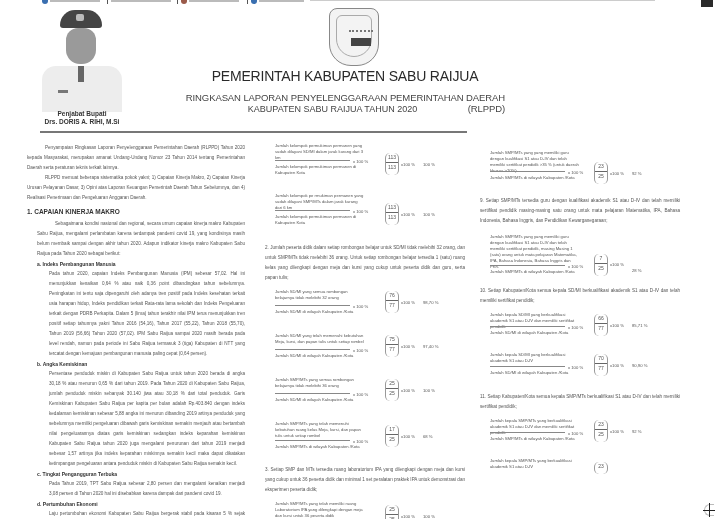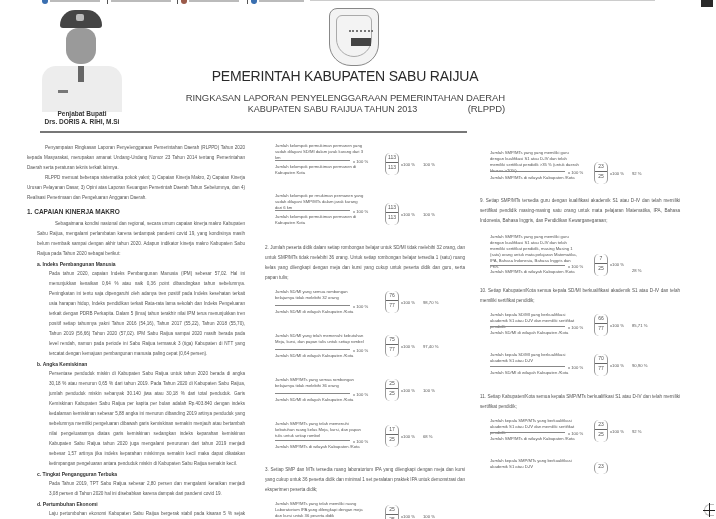--- a/index.html
+++ b/index.html
@@ -91,21 +91,21 @@
 
 <div class="logo">
   <div class="inner">
     <div class="palm"></div>
     <div class="bar"></div>
   </div>
 </div>
 
 <div class="title">PEMERINTAH KABUPATEN SABU RAIJUA</div>
 <div class="subtitle">RINGKASAN LAPORAN PENYELENGGARAAN PEMERINTAHAN DAERAH (RLPPD)</div>
-<div class="subtitle2">KABUPATEN SABU RAIJUA TAHUN 2013</div>
+<div class="subtitle2">KABUPATEN SABU RAIJUA TAHUN 2020</div>
 <div class="hr"></div>
 
 <div class="col col1">
   <p class="indent">Penyampaian Ringkasan Laporan Penyelenggaraan Pemerintahan Daerah (RLPPD) Tahun 2020 kepada Masyarakat, merupakan amanat Undang-Undang Nomor 23 Tahun 2014 tentang Pemerintahan Daerah serta peraturan teknis terkait lainnya.</p>
   <p class="indent">RLPPD memuat beberapa sistematika pokok yakni; 1) Capaian Kinerja Makro, 2) Capaian Kinerja Urusan Pelayanan Dasar, 3) Opini atas Laporan Keuangan Pemerintah Daerah Tahun Sebelumnya, dan 4) Realisasi Penerimaan dan Pengeluaran Anggaran Daerah.</p>
   <div class="h1">1. CAPAIAN KINERJA MAKRO</div>
   <p class="indent" style="padding-left:10px">Sebagaimana kondisi nasional dan regional, secara umum capaian kinerja makro Kabupaten Sabu Raijua, mengalami perlambatan karena terdampak pandemi covid 19, yang kondisinya masih belum membaik sampai dengan akhir tahun 2020. Adapun indikator kinerja makro Kabupaten Sabu Raijua pada Tahun 2020 sebagai berikut:</p>
   <div class="h2">a. Indeks Pembangunan Manusia</div>
   <p class="sub">Pada tahun 2020, capaian Indeks Pembangunan Manusia (IPM) sebesar 57,02. Hal ini menunjukkan kenaikan 0,64 % atau naik 0,36 point dibandingkan tahun sebelumnya. Peningkatan ini tentu saja dipengaruhi oleh adanya tren positif pada Indeks kesehatan terkait usia harapan hidup, Indeks pendidikan terkait Rata-rata lama sekolah dan Indeks Pengeluaran terkait dengan PDRB Perkapita. Dalam 5 (lima) tahun terakhir nilai IPM terus menunjukkan tren positif setiap tahunnya yakni Tahun 2016 (54,16), Tahun 2017 (55,22), Tahun 2018 (55,70), Tahun 2019 (56,66) Tahun 2020 (57,02). IPM Sabu Raijua sampai 2020 masih berada pada level rendah, namun pada periode ini Sabu Raijua termasuk 3 (tiga) Kabupaten di NTT yang tercatat dengan kemajuan pembangunan manusia paling cepat (0,64 persen).</p>
   <div class="h2">b. Angka Kemiskinan</div>

